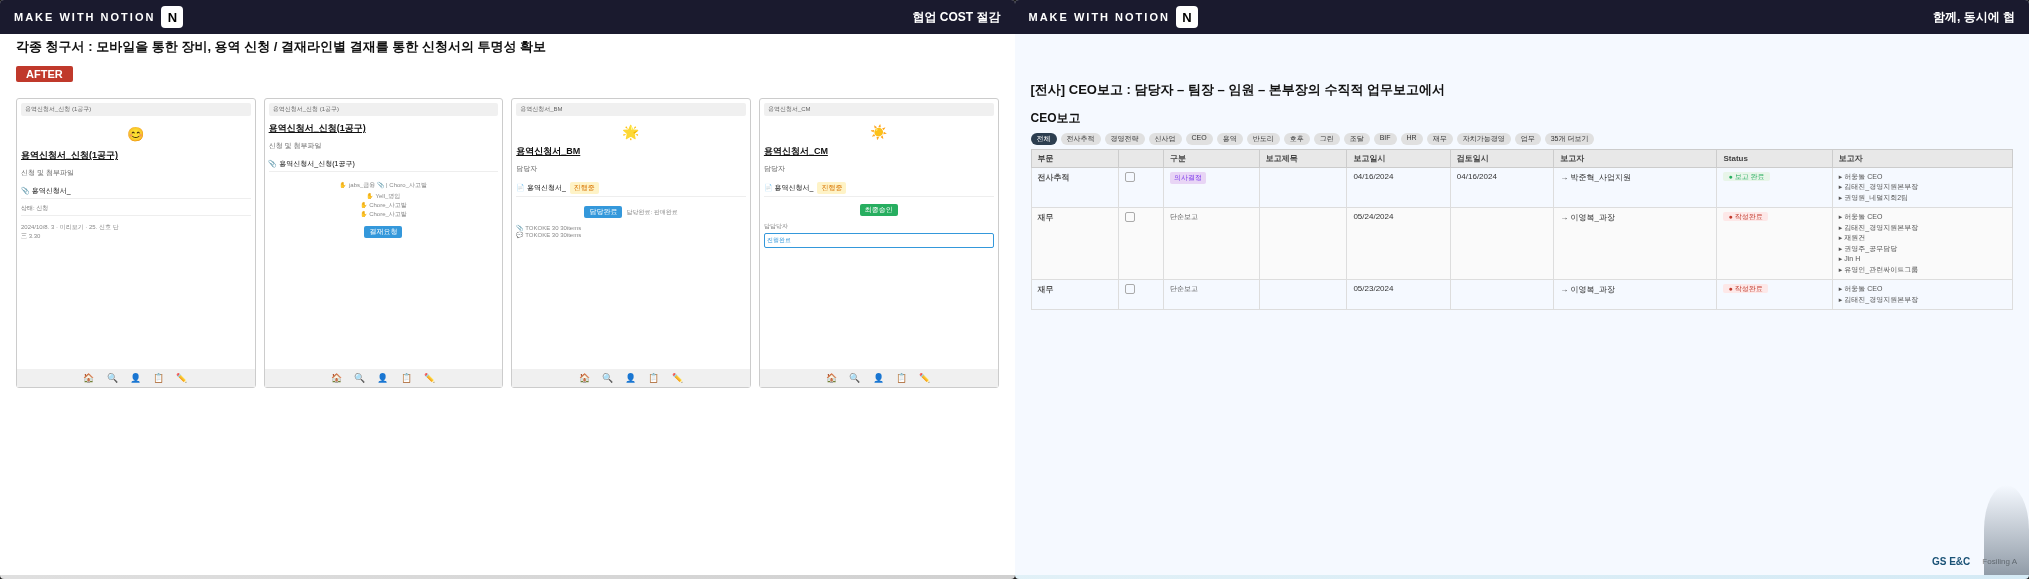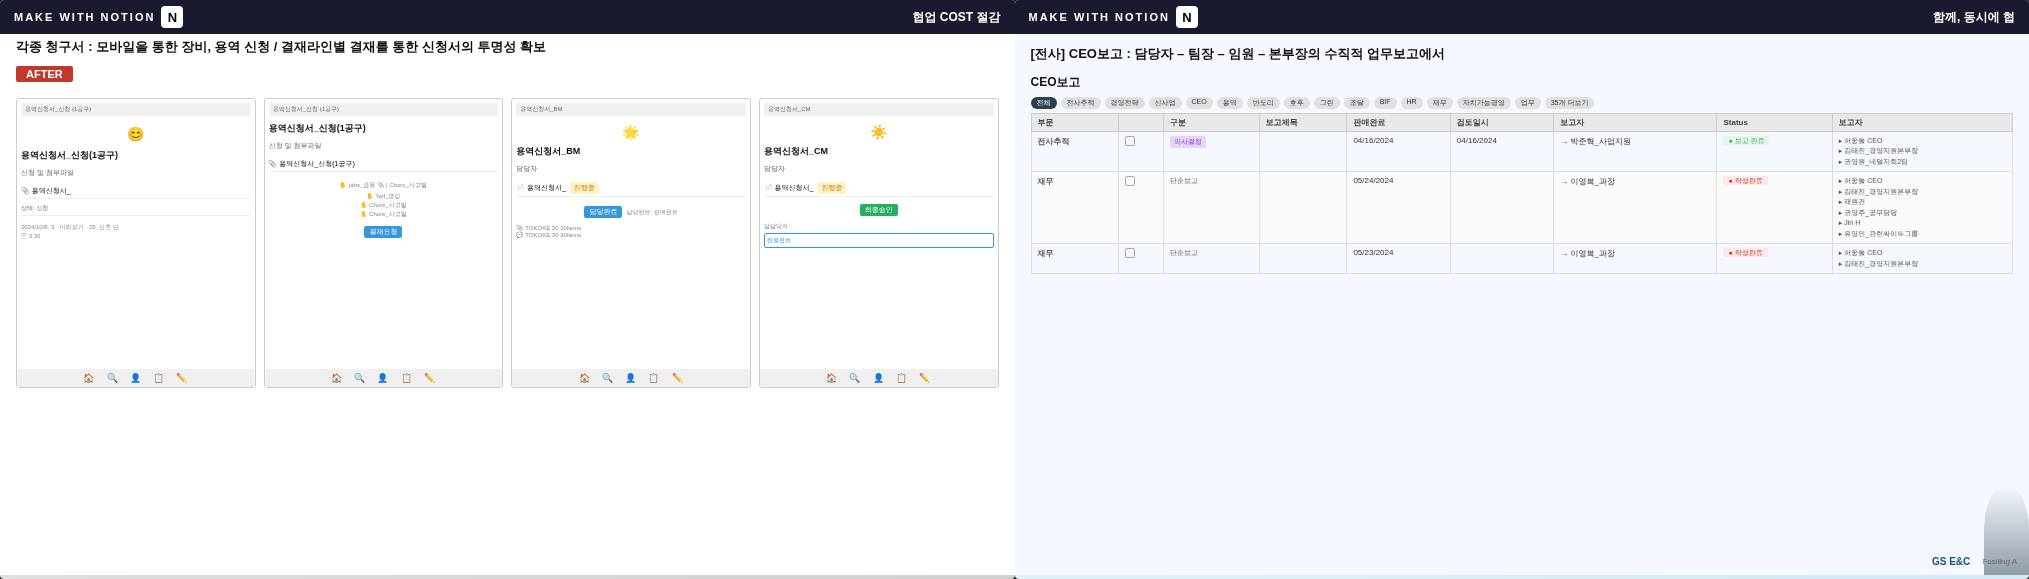--- a/index.html
+++ b/index.html
@@ -109,20 +109,21 @@
       gap: 8px;
       margin-top: 10px;
       height: 290px;
     }
 
     .screen-card-title {
       font-size: 9px;
       font-weight: 700;
       color: #111;
       margin-bottom: 3px;
+      text-decoration: underline;
     }
 
     .screen-item-row {
       display: flex;
       align-items: center;
       gap: 4px;
       padding: 2px 0;
       font-size: 7px;
       border-bottom: 1px solid #eee;
     }
@@ -196,20 +197,21 @@
 
     .right-title-block {
       margin-bottom: 10px;
     }
 
     .right-title-line1 {
       font-size: 13px;
       font-weight: 700;
       color: #111;
       line-height: 1.5;
+      margin-top: 36px;
     }
 
     .right-title-line2 {
       font-size: 13px;
       font-weight: 400;
       color: #111;
       line-height: 1.5;
     }
 
     .highlight-yellow { color: #e67e22; font-weight: 700; }
@@ -535,21 +537,21 @@
       <span class="filter-tag">35개 더보기</span>
     </div>
 
     <table class="ceo-table">
       <thead>
         <tr>
           <th>부문</th>
           <th></th>
           <th>구분</th>
           <th>보고제목</th>
-          <th>판매완료</th>
+          <th>보고일시</th>
           <th>검토일시</th>
           <th>보고자</th>
           <th>Status</th>
           <th>보고자</th>
         </tr>
       </thead>
       <tbody>
 
         <tr>
           <td><span class="dept-label">전사추적</span></td>

